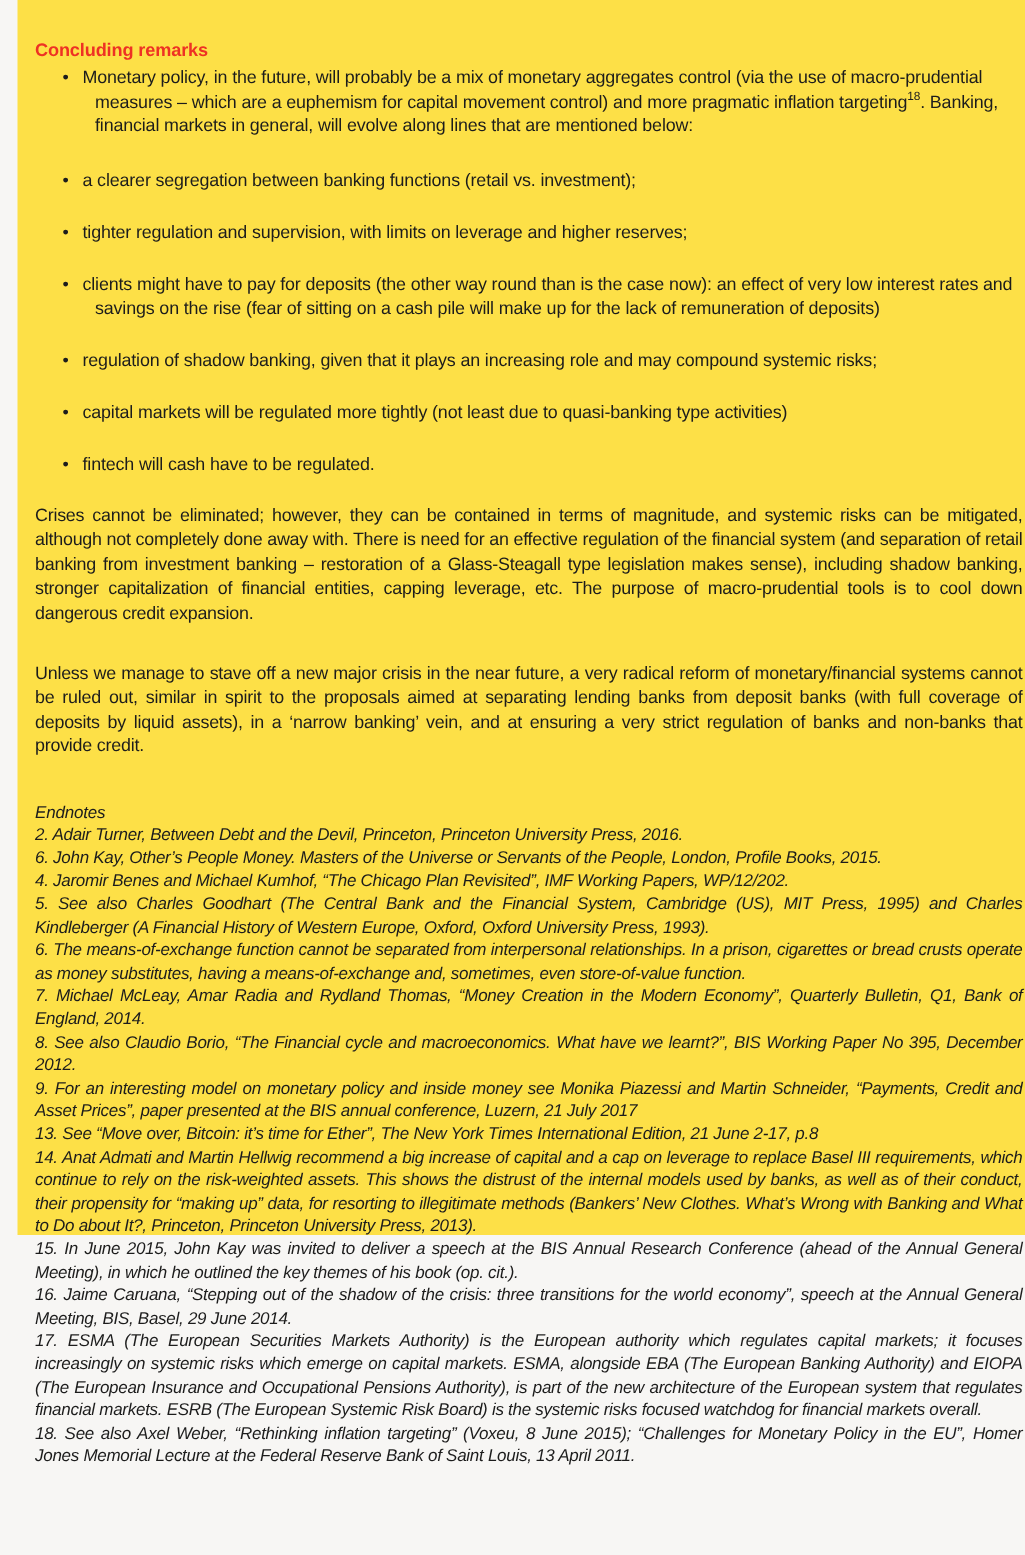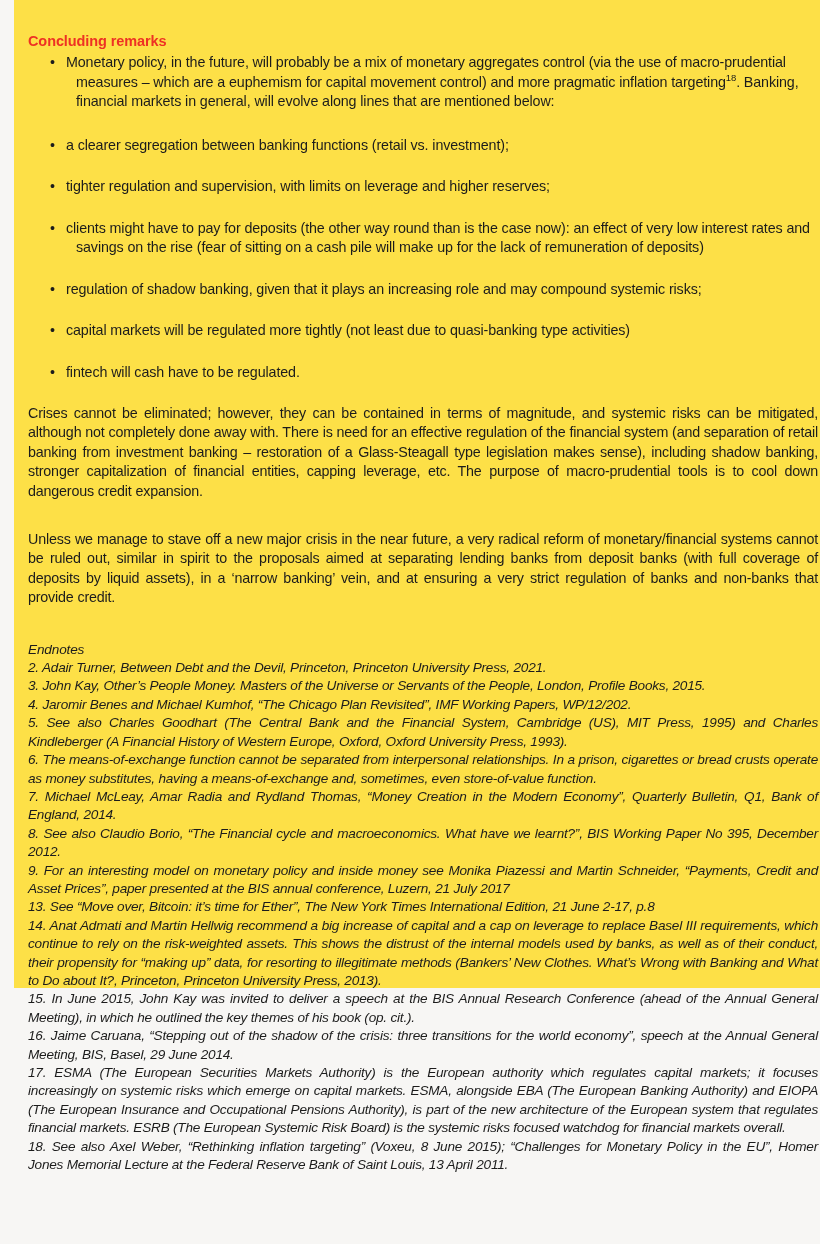--- a/index.html
+++ b/index.html
@@ -154,22 +154,22 @@
     </li>
 
   </ul>
 
   <p class="body-para para-gap-1">Crises cannot be eliminated; however, they can be contained in terms of magnitude, and systemic risks can be mitigated, although not completely done away with. There is need for an effective regulation of the financial system (and separation of retail banking from investment banking – restoration of a Glass-Steagall type legislation makes sense), including shadow banking, stronger capitalization of financial entities, capping leverage, etc. The purpose of macro-prudential tools is to cool down dangerous credit expansion.</p>
 
   <p class="body-para para-gap-2">Unless we manage to stave off a new major crisis in the near future, a very radical reform of monetary/financial systems cannot be ruled out, similar in spirit to the proposals aimed at separating lending banks from deposit banks (with full coverage of deposits by liquid assets), in a ‘narrow banking’ vein, and at ensuring a very strict regulation of banks and non-banks that provide credit.</p>
 
   <div class="endnotes">
     <p class="endnotes-title">Endnotes</p>
-    <p class="endnote nojust">2. Adair Turner, Between Debt and the Devil, Princeton, Princeton University Press, 2021.</p>
-    <p class="endnote nojust">3. John Kay, Other’s People Money. Masters of the Universe or Servants of the People, London, Profile Books, 2015.</p>
+    <p class="endnote nojust">2. Adair Turner, Between Debt and the Devil, Princeton, Princeton University Press, 2016.</p>
+    <p class="endnote nojust">6. John Kay, Other’s People Money. Masters of the Universe or Servants of the People, London, Profile Books, 2015.</p>
     <p class="endnote nojust">4. Jaromir Benes and Michael Kumhof, “The Chicago Plan Revisited”, IMF Working Papers, WP/12/202.</p>
     <p class="endnote">5. See also Charles Goodhart (The Central Bank and the Financial System, Cambridge (US), MIT Press, 1995) and Charles Kindleberger (A Financial History of Western Europe, Oxford, Oxford University Press, 1993).</p>
     <p class="endnote">6. The means-of-exchange function cannot be separated from interpersonal relationships. In a prison, cigarettes or bread crusts operate as money substitutes, having a means-of-exchange and, sometimes, even store-of-value function.</p>
     <p class="endnote">7. Michael McLeay, Amar Radia and Rydland Thomas, “Money Creation in the Modern Economy”, Quarterly Bulletin, Q1, Bank of England, 2014.</p>
     <p class="endnote">8. See also Claudio Borio, “The Financial cycle and macroeconomics. What have we learnt?”, BIS Working Paper No 395, December 2012.</p>
     <p class="endnote">9. For an interesting model on monetary policy and inside money see Monika Piazessi and Martin Schneider, “Payments, Credit and Asset Prices”, paper presented at the BIS annual conference, Luzern, 21 July 2017</p>
     <p class="endnote nojust">13. See “Move over, Bitcoin: it’s time for Ether”, The New York Times International Edition, 21 June 2-17, p.8</p>
     <p class="endnote">14. Anat Admati and Martin Hellwig recommend a big increase of capital and a cap on leverage to replace Basel III requirements, which continue to rely on the risk-weighted assets. This shows the distrust of the internal models used by banks, as well as of their conduct, their propensity for “making up” data, for resorting to illegitimate methods (Bankers’ New Clothes. What’s Wrong with Banking and What to Do about It?, Princeton, Princeton University Press, 2013).</p>
     <p class="endnote">15. In June 2015, John Kay was invited to deliver a speech at the BIS Annual Research Conference (ahead of the Annual General Meeting), in which he outlined the key themes of his book (op. cit.).</p>
     <p class="endnote">16. Jaime Caruana, “Stepping out of the shadow of the crisis: three transitions for the world economy”, speech at the Annual General Meeting, BIS, Basel, 29 June 2014.</p>

